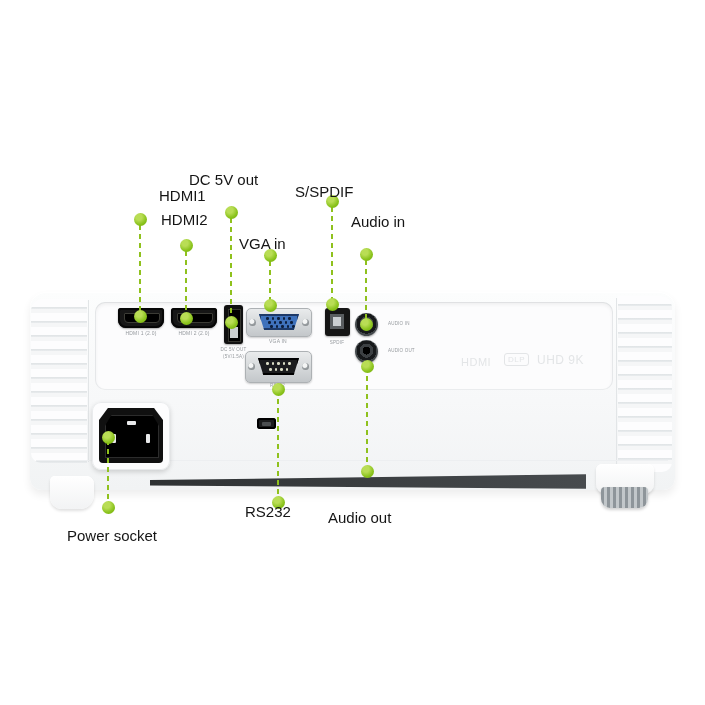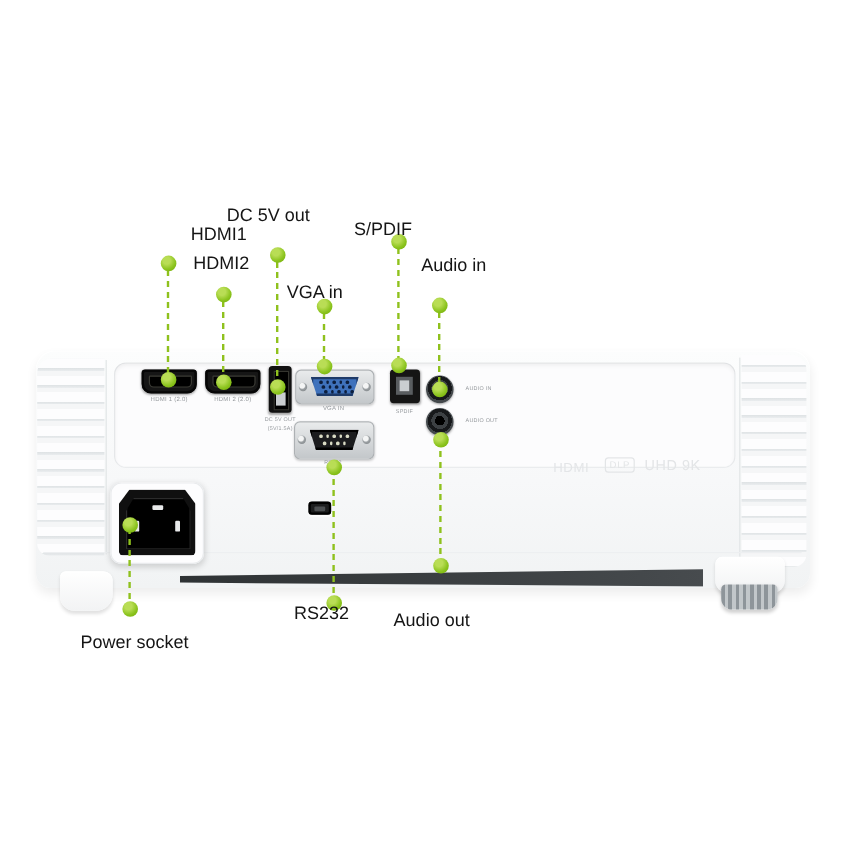--- a/index.html
+++ b/index.html
@@ -59,21 +59,21 @@
   
   .power-recess{left:92px;top:402px;width:78px;height:68px;background:#fdfdfe;
     border-radius:9px;box-shadow:0 2px 5px rgba(0,0,0,0.16),inset 0 0 0 1px #e9ebed;}
   .iec{position:absolute;left:7px;top:6px;width:64px;height:55px;background:#101010;
     border-radius:4px;clip-path:polygon(14% 0,86% 0,100% 22%,100% 100%,0 100%,0 22%);}
   .iec .cavity{position:absolute;left:6px;top:7px;width:52px;height:41px;background:#000;
     border:1px solid #2c2c2c;clip-path:polygon(12% 0,88% 0,100% 25%,100% 100%,0 100%,0 25%);}
   .iec .slot{position:absolute;background:#e8e9ea;border-radius:1px;}
 
   
-  .ghost{color:#e3e5e7;font-weight:normal;letter-spacing:0.5px;margin-top:28px;}
+  .ghost{color:#e3e5e7;font-weight:normal;letter-spacing:0.5px;}
   .dlp-box{border:1px solid #e3e5e7;border-radius:3px;padding:0 3px;font-size:8px;line-height:11px;}
 
   
   .exhaust{left:150px;top:474px;width:436px;height:16px;
     background:linear-gradient(90deg,#2e3234,#474b4e);
     clip-path:polygon(0 38%,100% 2%,100% 92%,0 72%);}
   .foot{background:linear-gradient(180deg,#ffffff,#f2f3f4);
     box-shadow:0 2px 3px rgba(0,0,0,0.12),inset 0 1px 0 #fff;}
   .foot-left{left:50px;top:476px;width:44px;height:33px;border-radius:5px 8px 14px 12px;}
   .foot-right{left:596px;top:464px;width:58px;height:30px;border-radius:6px 6px 10px 10px;}
@@ -232,19 +232,19 @@
   <div class="abs dot" style="left:278px;top:502px;"></div>
   <div class="abs dot" style="left:367px;top:366px;"></div>
   <div class="abs dot" style="left:367px;top:471px;"></div>
   <div class="abs dot" style="left:108px;top:437px;"></div>
   <div class="abs dot" style="left:108px;top:507px;"></div>
 
   <div class="abs callout" style="left:118px;top:187px;margin-left:41px;">HDMI1</div>
   <div class="abs callout" style="left:161px;top:211px;">HDMI2</div>
   <div class="abs callout" style="left:189px;top:171px;">DC 5V out</div>
   <div class="abs callout" style="left:239px;top:235px;">VGA in</div>
-  <div class="abs callout" style="left:295px;top:183px;">S/PDIF</div>
+  <div class="abs callout" style="left:295px;top:183px;">S/SPDIF</div>
   <div class="abs callout" style="left:351px;top:213px;">Audio in</div>
   <div class="abs callout" style="left:245px;top:503px;">RS232</div>
   <div class="abs callout" style="left:328px;top:509px;">Audio out</div>
   <div class="abs callout" style="left:67px;top:527px;">Power socket</div>
 
 </div>
 
 </body></html>

